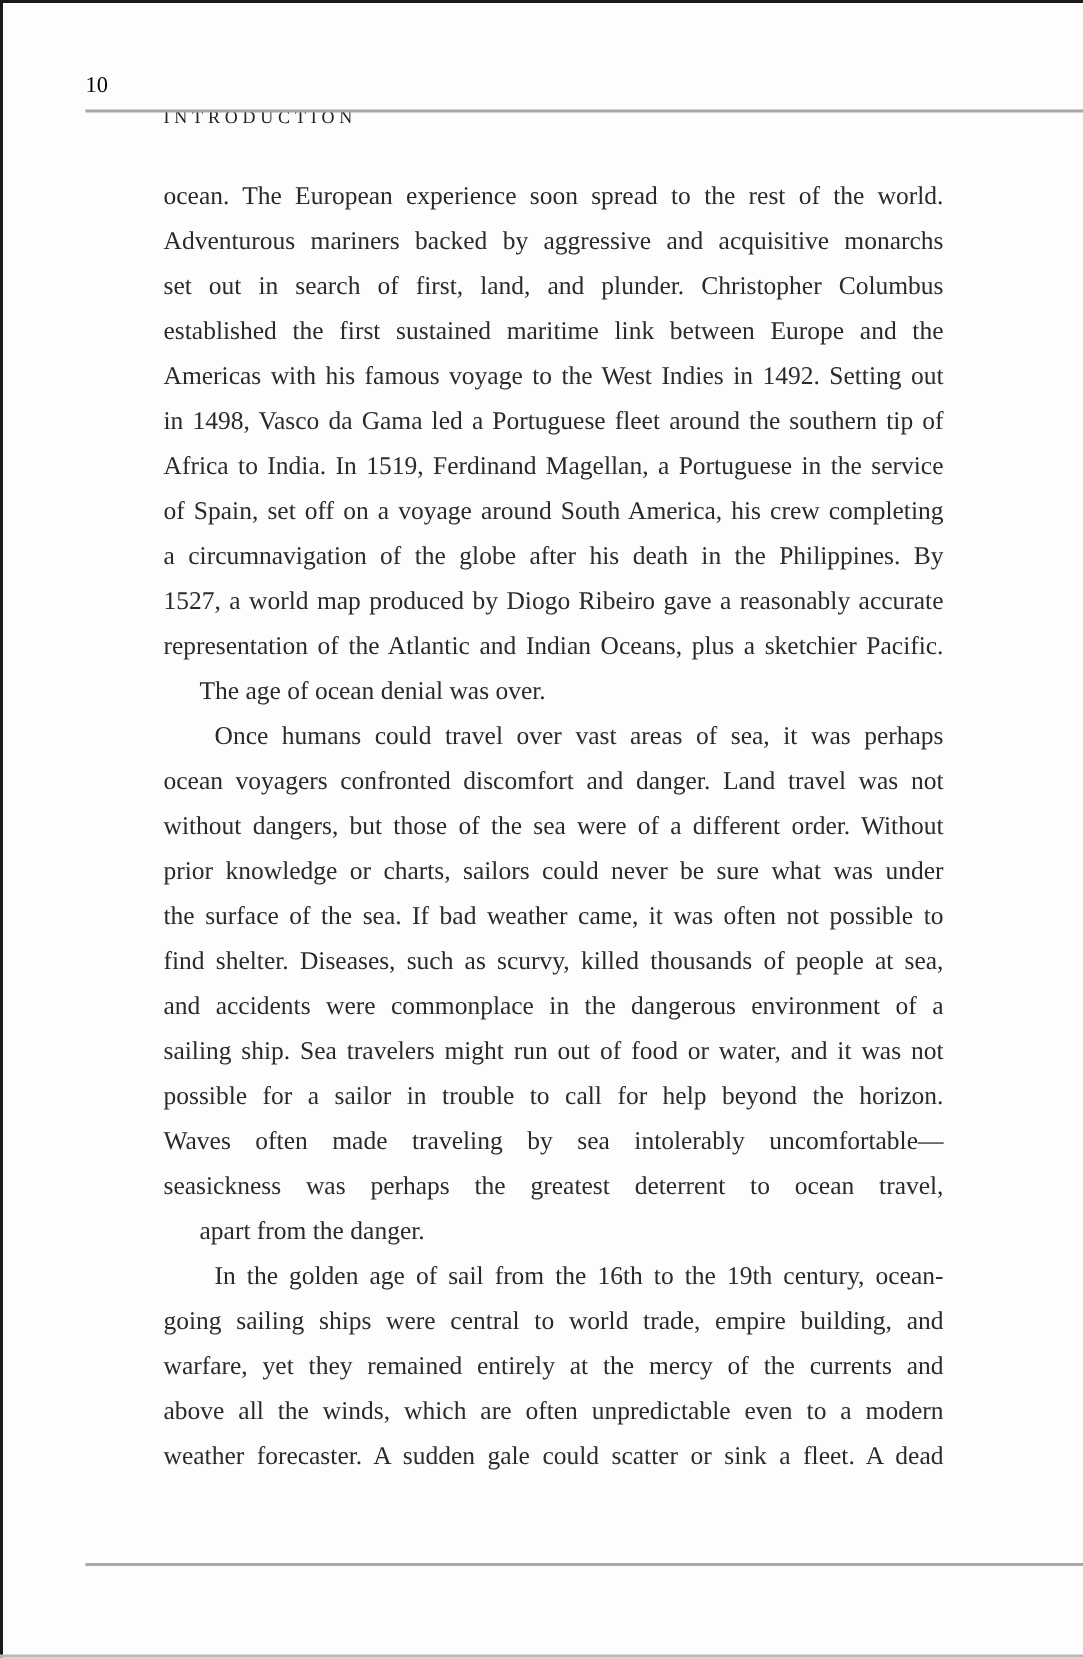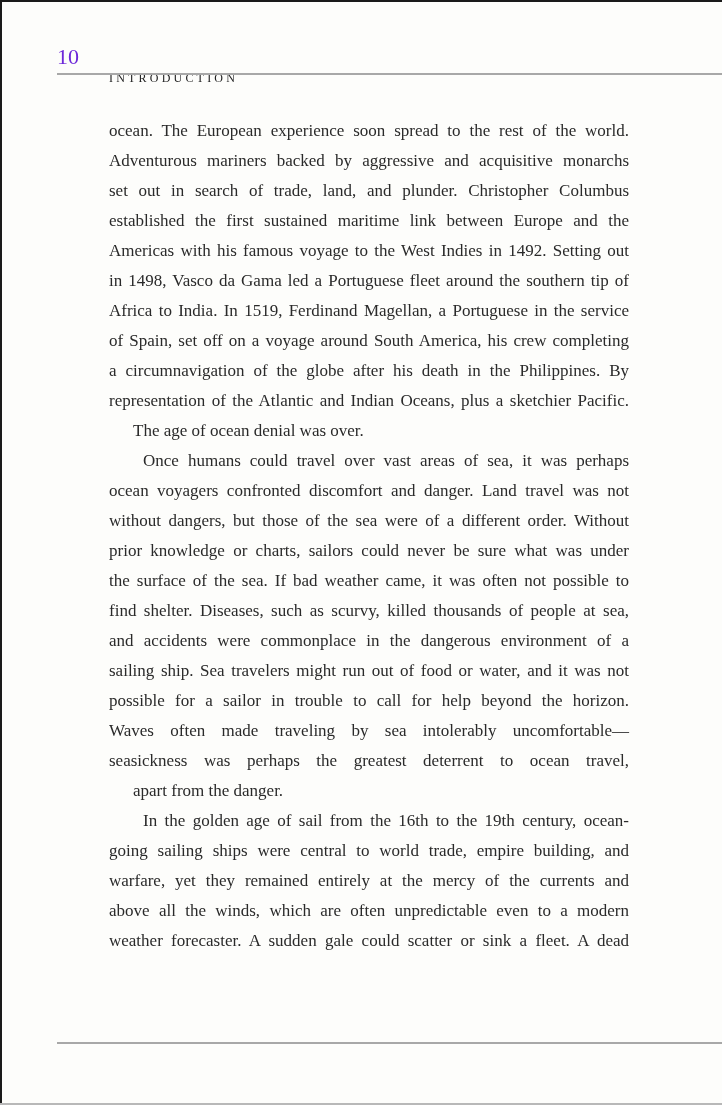--- a/index.html
+++ b/index.html
@@ -7,21 +7,21 @@
     width: 722px; height: 1105px; overflow: hidden;
     background: #fdfdfb;
     position: relative;
     font-family: "Liberation Serif", "DejaVu Serif", serif;
     color: #2a2a2a;
   }
   .frame-top { position: absolute; left: 0; top: 0; width: 722px; height: 2px; background: #1a1a1a; }
   .frame-left { position: absolute; left: 0; top: 0; width: 2px; height: 1105px; background: #1a1a1a; }
   .frame-bottom { position: absolute; left: 0; bottom: 0; width: 722px; height: 2px; background: #b8b8b8; }
   .running-head { position: absolute; left: 57px; top: 44px; height: 26px; }
-  .page-number { position: absolute; left: 0; top: 0; font-size: 22px; line-height: 26px; color: #6d28d9; text-align: right; }
+  .page-number { position: absolute; left: 0; top: 0; font-size: 15px; line-height: 26px; color: #000000; text-align: right; }
   .running-title { position: absolute; left: 52px; top: 7px; font-size: 12px; letter-spacing: 3.2px; line-height: 16px; color: #222; white-space: nowrap; margin-top: 19px; }
   .head-rule { position: absolute; left: 57px; top: 73px; width: 665px; height: 2px; background: #a8a8a8; }
   .foot-rule { position: absolute; left: 57px; top: 1042px; width: 665px; height: 2px; background: #a8a8a8; }
   .body-text { position: absolute; left: 109px; top: 116px; width: 520px; }
   .line {
     display: block; height: 30px; line-height: 30px;
     font-size: 17px; white-space: nowrap;
     text-align: justify; text-align-last: justify;
   }
   .line.last { text-align-last: left; margin-left: 24px; }
@@ -38,27 +38,28 @@
   <span class="page-number">10</span>
   <span class="running-title">INTRODUCTION</span>
 </div>
 <div class="head-rule"></div>
 
 <div class="body-text">
 
   <div>
     <span class="line">ocean. The European experience soon spread to the rest of the world.</span>
     <span class="line">Adventurous mariners backed by aggressive and acquisitive monarchs</span>
-    <span class="line">set out in search of trade, land, and plunder. Christopher Columbus</span>
+    <span class="line">set out in search of first, land, and plunder. Christopher Columbus</span>
     <span class="line">established the first sustained maritime link between Europe and the</span>
     <span class="line">Americas with his famous voyage to the West Indies in 1492. Setting out</span>
     <span class="line">in 1498, Vasco da Gama led a Portuguese fleet around the southern tip of</span>
     <span class="line">Africa to India. In 1519, Ferdinand Magellan, a Portuguese in the service</span>
     <span class="line">of Spain, set off on a voyage around South America, his crew completing</span>
     <span class="line">a circumnavigation of the globe after his death in the Philippines. By</span>
+    <span class="line">1527, a world map produced by Diogo Ribeiro gave a reasonably accurate</span>
     <span class="line">representation of the Atlantic and Indian Oceans, plus a sketchier Pacific.</span>
     <span class="line last">The age of ocean denial was over.</span>
   </div>
 
   <div>
     <span class="line indent">Once humans could travel over vast areas of sea, it was perhaps</span>
     <span class="line">ocean voyagers confronted discomfort and danger. Land travel was not</span>
     <span class="line">without dangers, but those of the sea were of a different order. Without</span>
     <span class="line">prior knowledge or charts, sailors could never be sure what was under</span>
     <span class="line">the surface of the sea. If bad weather came, it was often not possible to</span>

